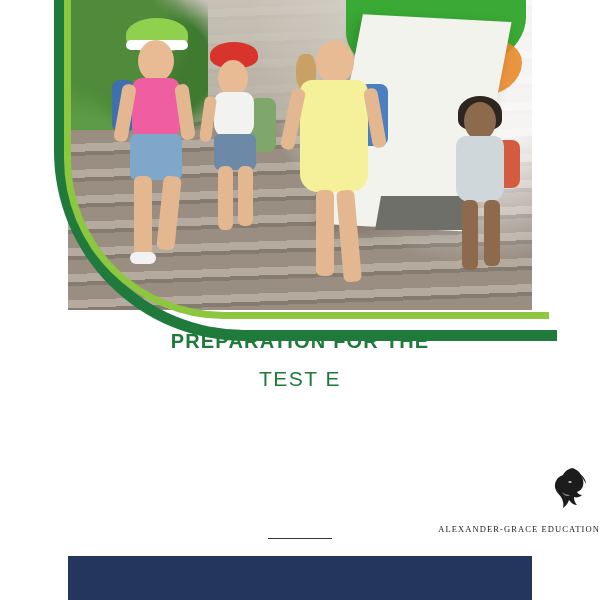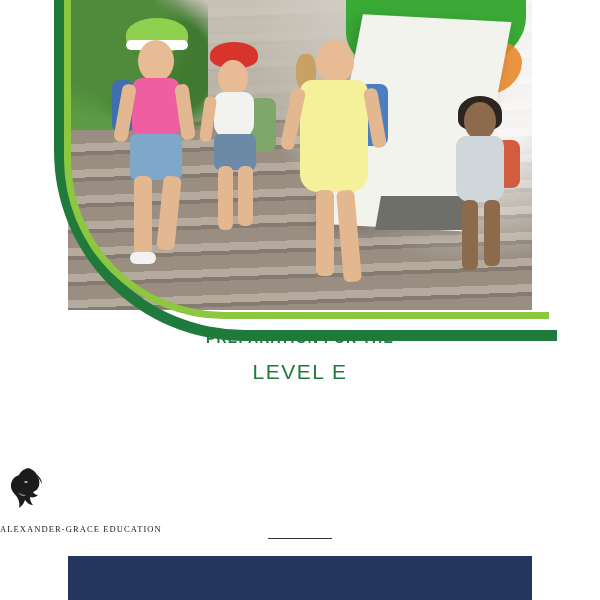--- a/index.html
+++ b/index.html
@@ -205,21 +205,21 @@
 
   
   .titles {
     position: absolute;
     left: 0;
     top: 330px;
     width: 600px;
     text-align: center;
   }
   .kicker {
-    font-size: 14px;
+    font-size: 20px;
     font-weight: bold;
     letter-spacing: 1.2px;
     color: #1f7a3c;
     margin: 0 0 14px 0;
   }
   .main-title {
     font-size: 36px;
     font-weight: bold;
     letter-spacing: 0.5px;
     color: #0f1b3d;
@@ -231,21 +231,21 @@
     letter-spacing: 1.5px;
     margin: 0;
   }
 
   
   .logo-block {
     position: absolute;
     left: 0;
     top: 462px;
     width: 600px;
-    text-align: left;
+    text-align: right;
   }
   .logo-mark {
     display: inline-block;
     width: 56px;
     height: 56px;
   }
   .logo-text {
     margin-top: 2px;
     font-size: 8.5px;
     letter-spacing: 1.1px;
@@ -343,21 +343,21 @@
   </div>
 
   <div class="side-gutter-l"></div>
   <div class="side-gutter-r"></div>
 
   <div class="swoosh-outer"></div>
   <div class="swoosh-inner"></div>
 
   <div class="titles">
     <p class="kicker">PREPARATION FOR THE</p>
-    <p class="level">LEVEL E</p>
+    <p class="level">TEST E</p>
   </div>
 
   <div class="logo-block">
     <span class="logo-mark">
       <svg viewBox="0 0 56 56" width="56" height="56" aria-hidden="true">
         <path d="M30 6c-5 0-9 3-11 7-3 1-6 3-7 6-2 4-1 8 1 11 1 2 3 3 4 5 2 3 3 7 2 11 3-2 5-5 6-8 2 3 5 5 8 5-2-2-3-5-3-8 3 1 6 0 8-2-2 0-4-1-5-3 3-1 5-3 6-6 1-4 0-8-2-11-2-4-5-6-9-7z" fill="#1c1c1c"></path>
         <path d="M24 20c1-1 3-1 4 0-1 1-3 1-4 0z" fill="#ffffff"></path>
         <path d="M18 30c2 2 5 3 8 3-2 2-6 1-8-3z" fill="#ffffff" opacity=".5"></path>
         <path d="M36 12c3 2 6 6 6 10-2-4-4-7-6-10z" fill="#1c1c1c"></path>
       </svg>

